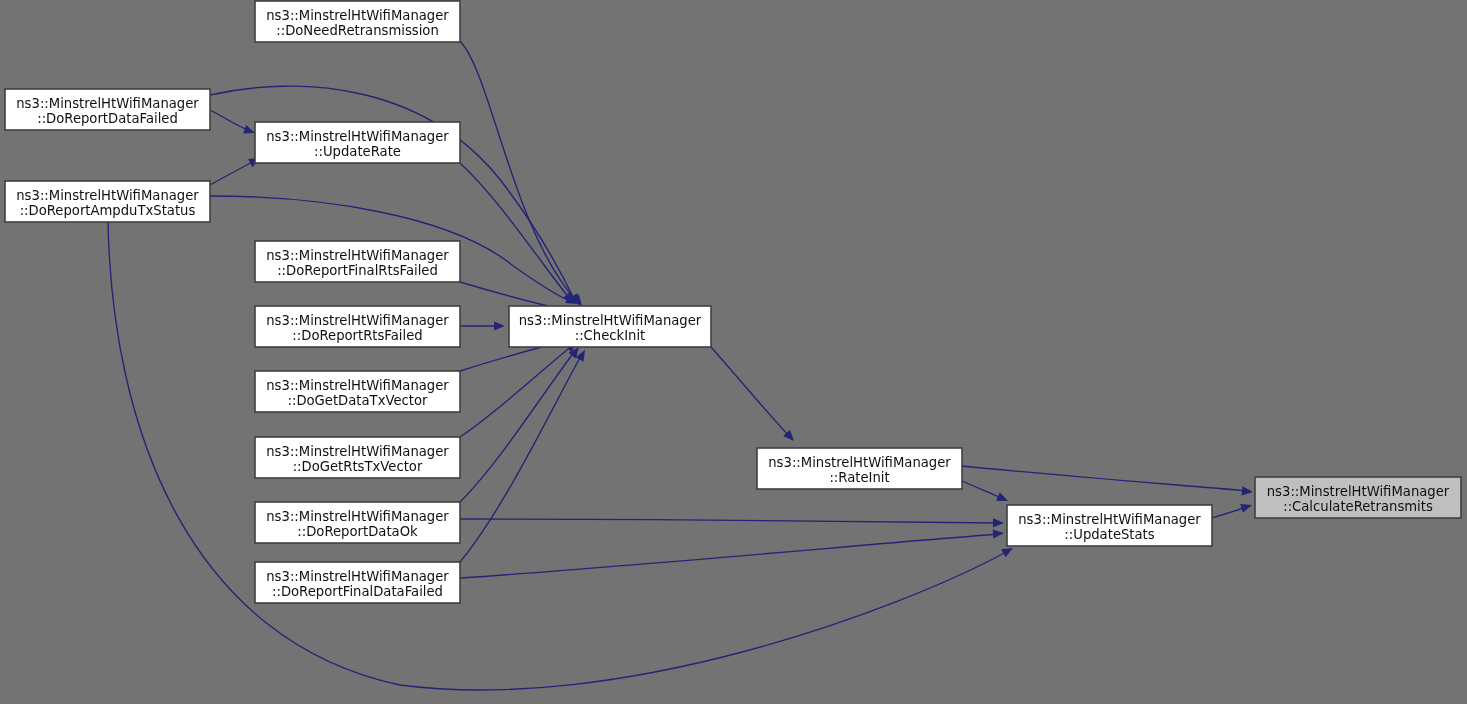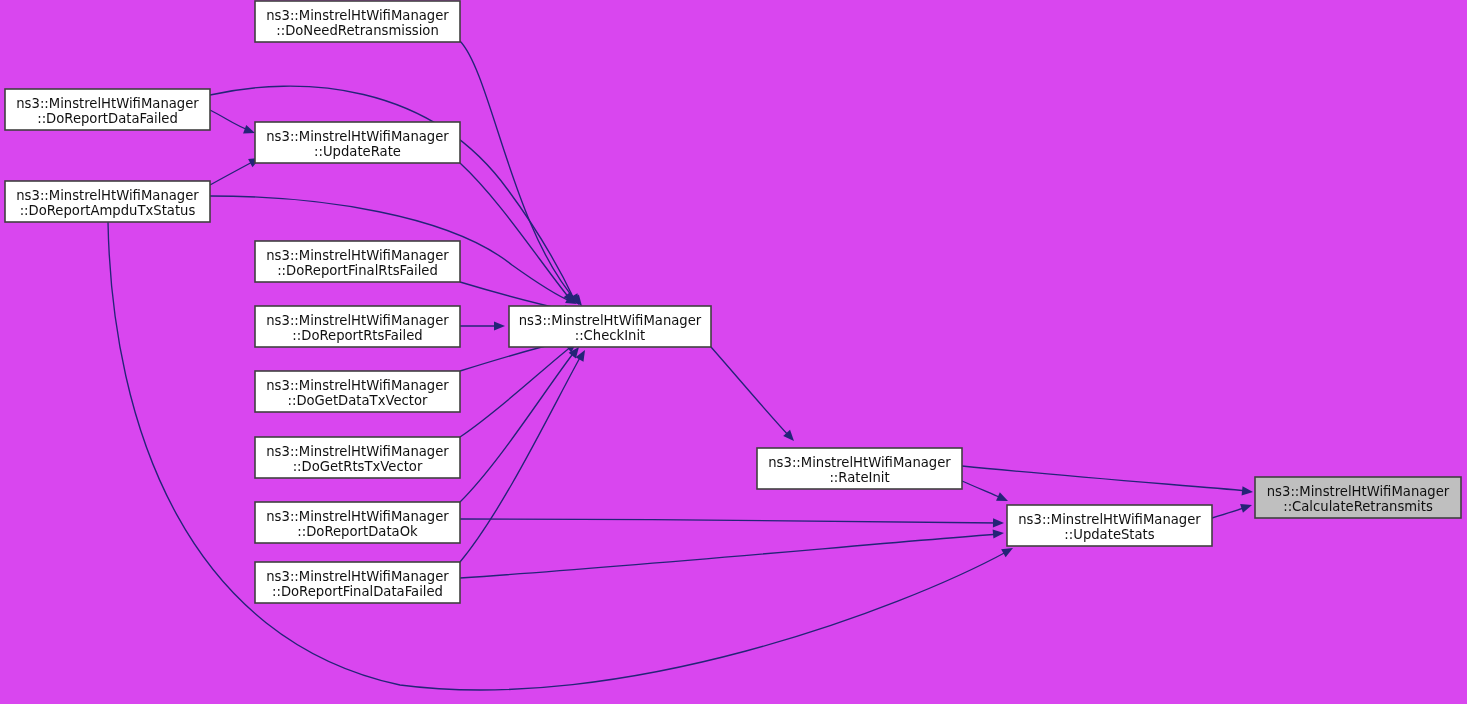--- a/index.html
+++ b/index.html
@@ -4,21 +4,21 @@
 <style>
   html, body {
     margin: 0;
     padding: 0;
     background: #ffffff;
   }
   #canvas {
     position: relative;
     width: 1467px;
     height: 704px;
-    background: #d946ef;
+    background: #737373;
     overflow: hidden;
     font-family: "DejaVu Sans", "Liberation Sans", sans-serif;
   }
   svg#graph {
     position: absolute;
     left: 0;
     top: 0;
     width: 1467px;
     height: 704px;
   }

